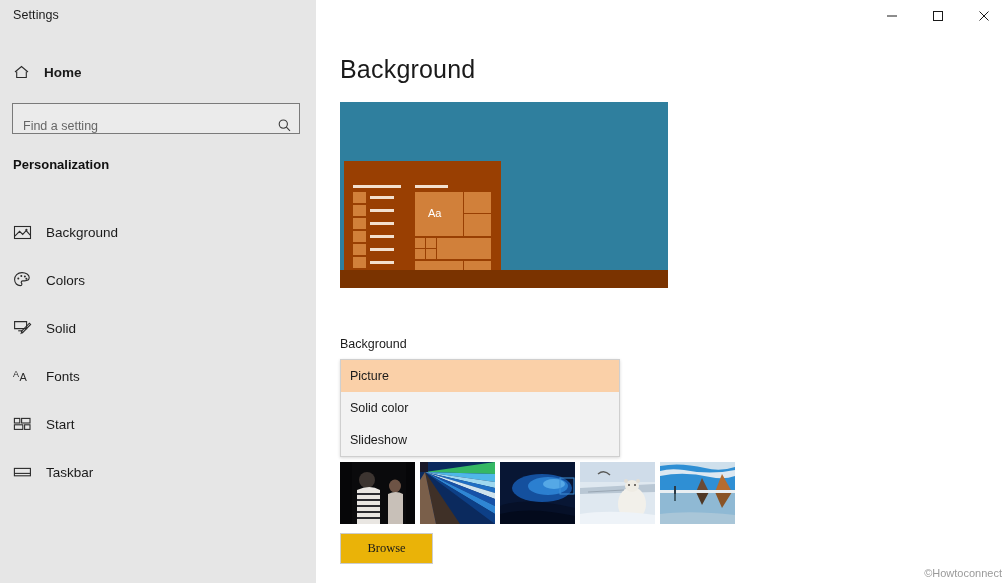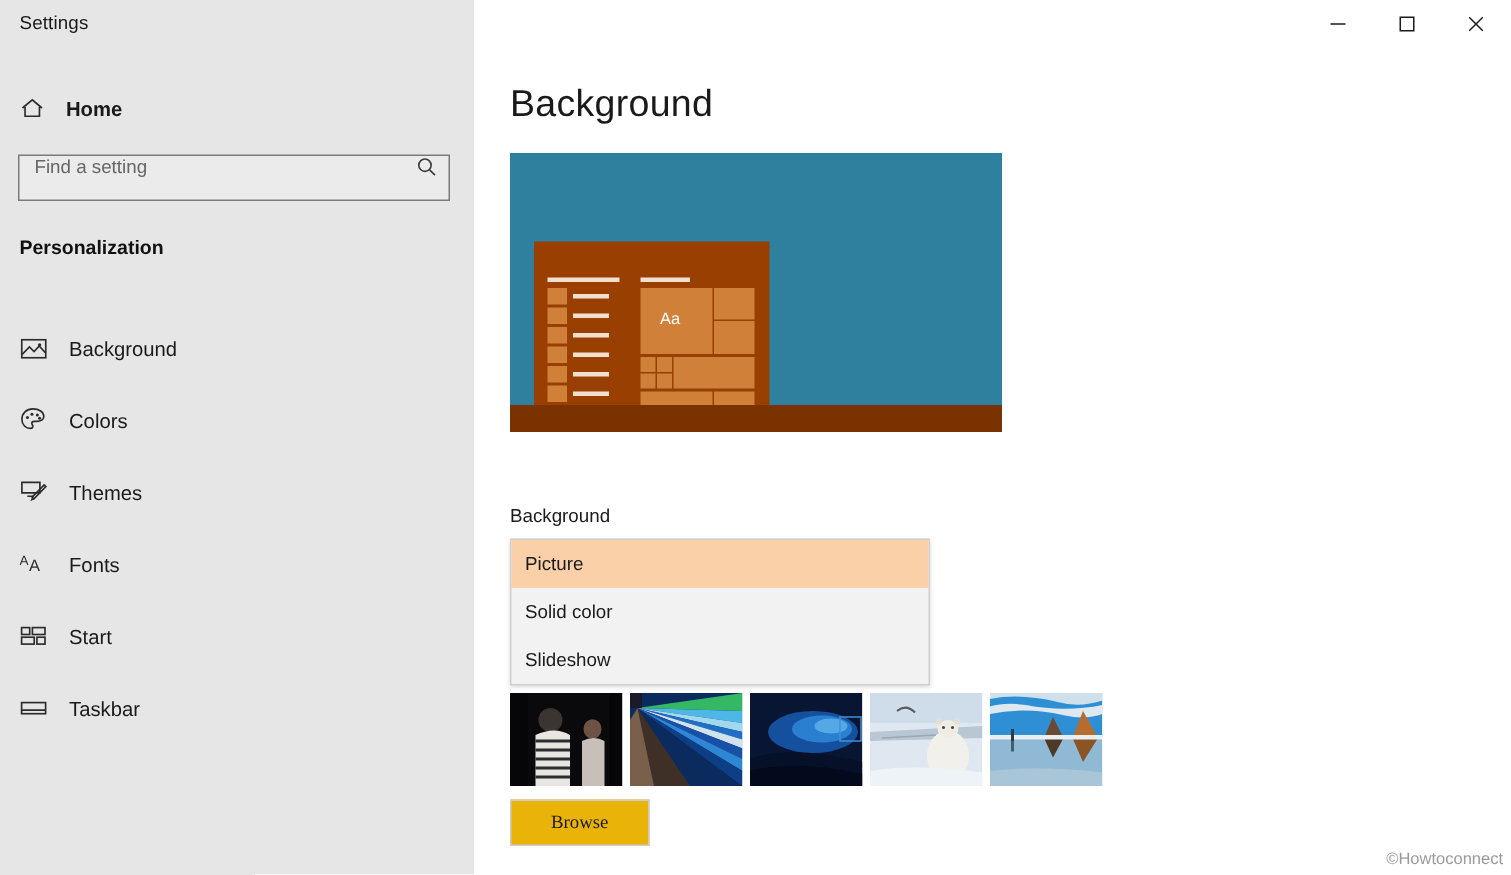--- a/index.html
+++ b/index.html
@@ -38,21 +38,21 @@
   .home-row {
     position: absolute; left: 0; top: 57px; width: 316px; height: 30px;
     display: flex; align-items: center; padding-left: 13px;
   }
   .home-icon { width: 25px; display: flex; align-items: center; }
   .home-label { font-size: 13.5px; color: #1a1a1a; margin-left: 6px; font-weight: bold; }
 
   .searchbox {
     position: absolute; left: 12px; top: 103px; width: 288px; height: 31px;
     background: #ebebeb; border: 1px solid #7a7a7a;
-    display: flex; align-items: flex-start;
+    display: flex; align-items: flex-end;
   }
   .search-input {
     flex: 1; border: none; background: transparent; outline: none;
     font-family: "Liberation Sans", sans-serif;
     font-size: 12.5px; color: #5e5e5e; padding-left: 10px;
   }
   .search-input::placeholder { color: #666; opacity: 1; }
   .search-icon { width: 30px; display: flex; align-items: center; justify-content: center; }
 
   .section-title {
@@ -74,21 +74,21 @@
     font-size: 25px; font-weight: 300; color: #1a1a1a; letter-spacing: .2px;
   }
 
   
   .preview {
     position: absolute; left: 24px; top: 102px;
     width: 328px; height: 186px; overflow: hidden;
   }
   .pv-desktop { position: absolute; inset: 0; }
   .pv-start {
-    position: absolute; left: 16px; top: 59px; width: 157px; height: 127px;
+    position: absolute; left: 4px; top: 59px; width: 157px; height: 127px;
   }
   .pv-taskbar { position: absolute; left: 0; bottom: 0; width: 328px; height: 18px; }
   .pv-title-line { position: absolute; height: 3px; }
   .pv-sq { position: absolute; }
   .pv-line { position: absolute; height: 3px; }
   .pv-tile { position: absolute; }
   .pv-aa {
     position: absolute; color: #fff; font-size: 11px;
     font-family: "Liberation Sans", sans-serif;
   }
@@ -187,21 +187,21 @@
 
       <div class="navitem">
         <span class="nav-icon">
           <svg width="19" height="18" viewBox="0 0 19 18">
             <path d="M1.6 2.6 L13.6 2.6 L13.6 9.6 L5.6 9.6 L1.6 9.6 Z" fill="none" stroke="#2b2b2b" stroke-width="1.1"></path>
             <path d="M5.2 11.8 L9.4 11.8" stroke="#2b2b2b" stroke-width="1.1"></path>
             <path d="M8.4 12.4 L16.4 4.2 L17.6 5.4 L9.6 13.6 Z" fill="none" stroke="#2b2b2b" stroke-width="1.1"></path>
             <path d="M8.4 12.4 L7.2 15.2 L9.9 13.9 Z" fill="#2b2b2b"></path>
           </svg>
         </span>
-        <span class="nav-label">Themes</span>
+        <span class="nav-label">Solid</span>
       </div>
 
       <div class="navitem">
         <span class="nav-icon">
           <svg width="20" height="16" viewBox="0 0 20 16">
             <text x="0" y="8.6" font-family="Liberation Sans, sans-serif" font-size="9" fill="#2b2b2b">A</text>
             <text x="6.4" y="12.6" font-family="Liberation Sans, sans-serif" font-size="11" fill="#2b2b2b">A</text>
           </svg>
         </span>
         <span class="nav-label">Fonts</span>

